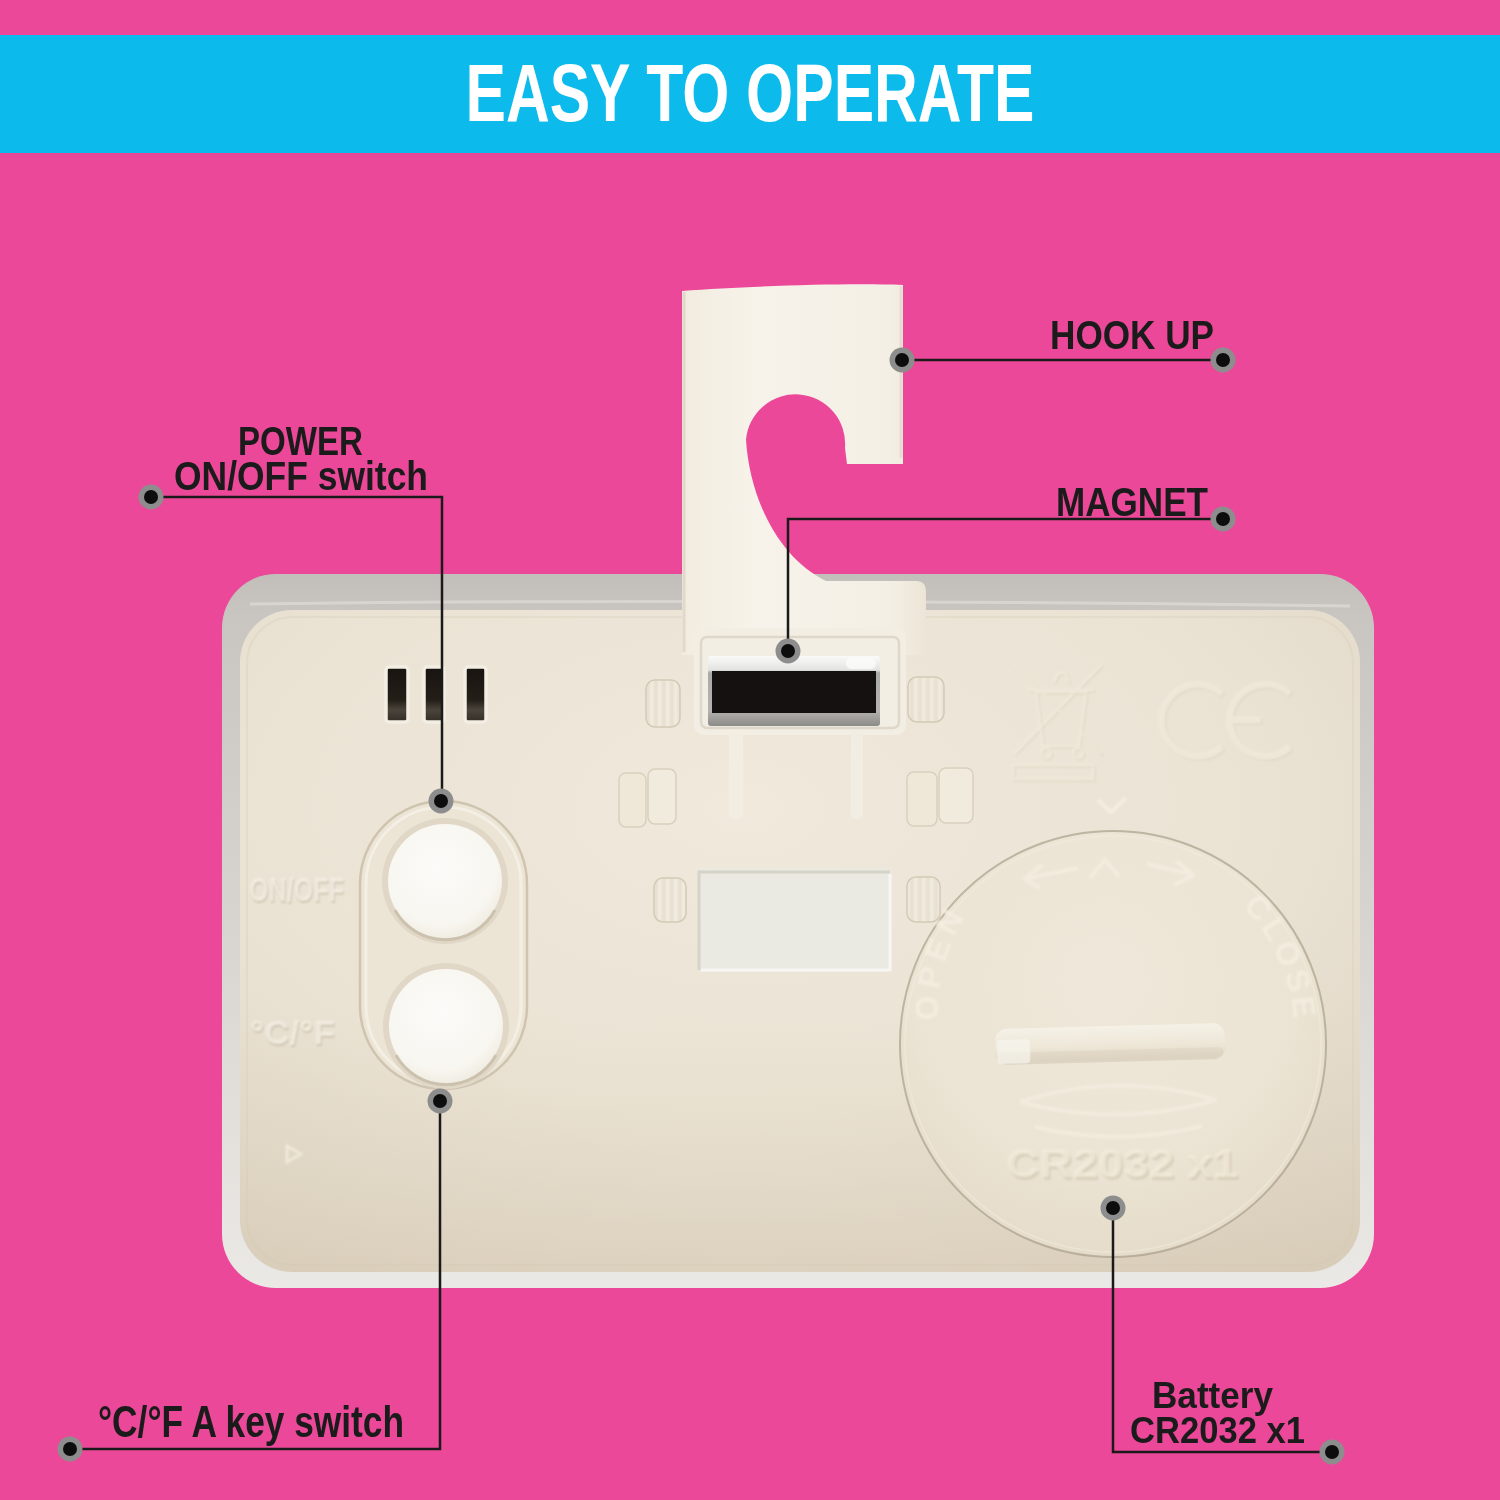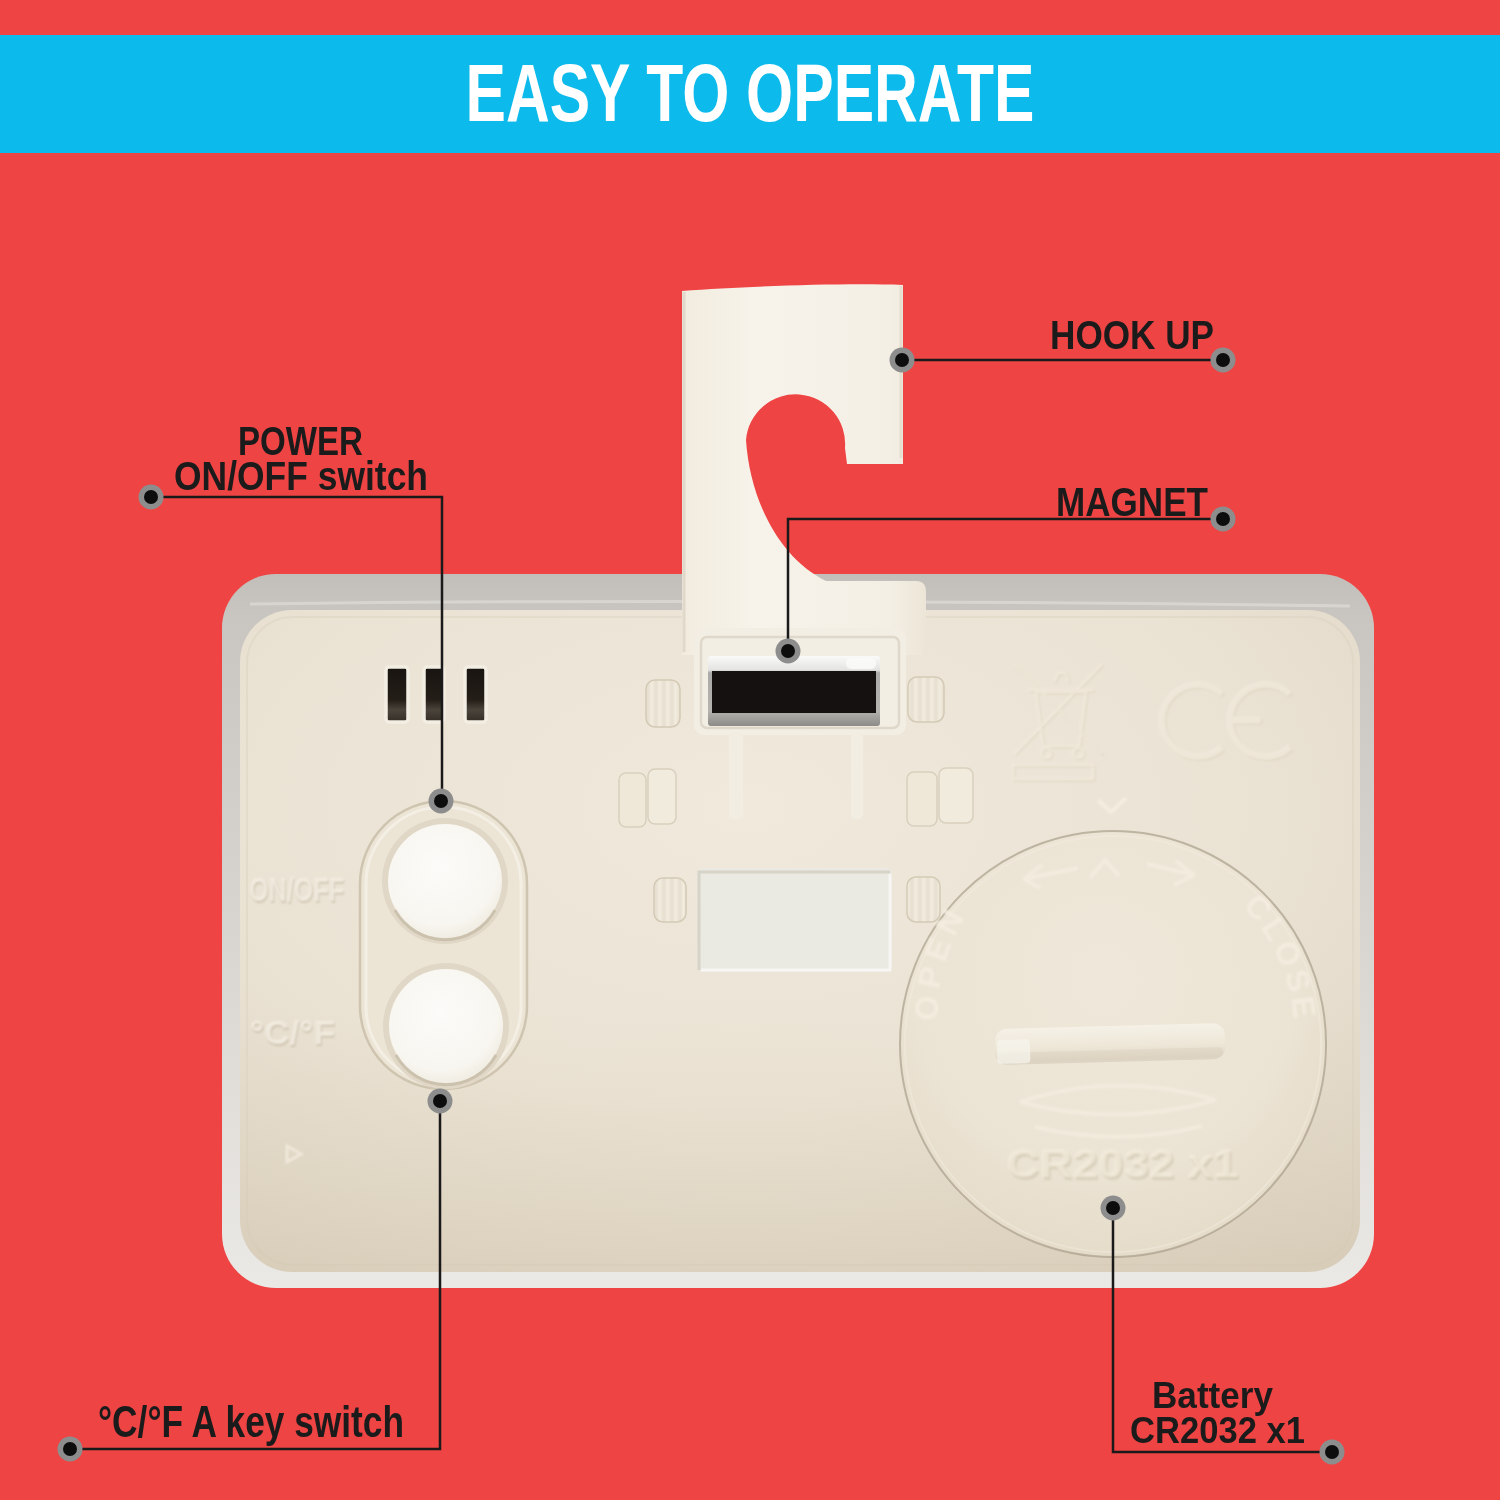--- a/index.html
+++ b/index.html
@@ -1,16 +1,16 @@
 <!DOCTYPE html>
 <html><head>
 <meta charset="utf-8">
 <style>
   html,body{margin:0;padding:0;background:#ffffff;}
-  .page{position:relative;width:1500px;height:1500px;background:#ef4444;overflow:hidden;
+  .page{position:relative;width:1500px;height:1500px;background:#ec4899;overflow:hidden;
         font-family:"Liberation Sans", sans-serif;}
   svg{position:absolute;left:0;top:0;}
 </style>
 </head>
 <body>
 <div class="page">
 <svg width="1500" height="1500" viewBox="0 0 1500 1500">
 <defs>
   <radialGradient id="faceGrad" cx="45%" cy="30%" r="85%">
     <stop offset="0%" stop-color="#f0e9dc"></stop>

